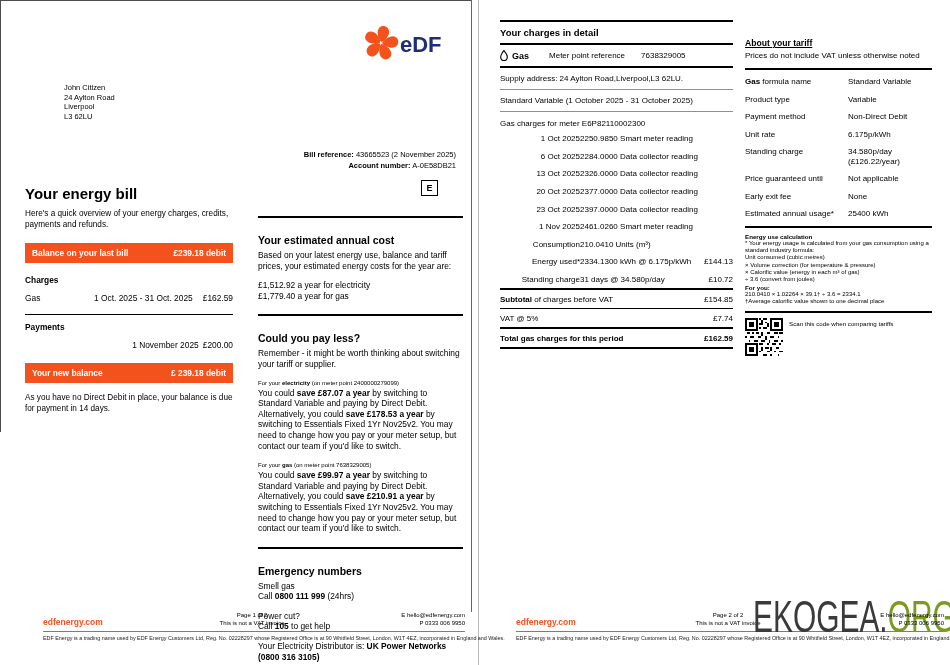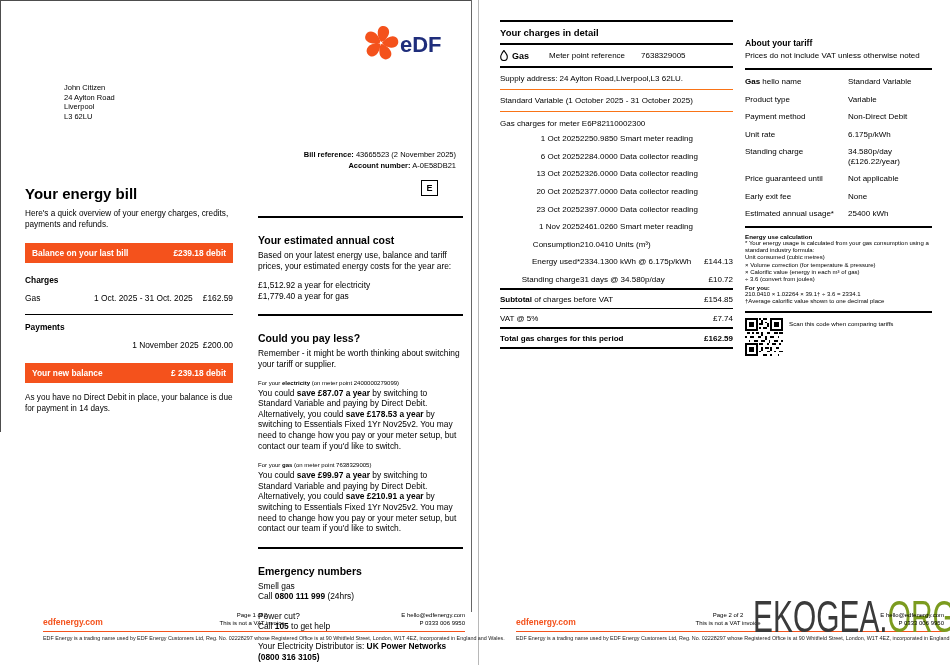--- a/index.html
+++ b/index.html
@@ -67,21 +67,21 @@
   .rrow .dt{width:80px;flex:none;text-align:right;}
   .rrow .amt{margin-left:auto;}
   .sumrow{display:flex;padding:4.5px 0;font-size:8px;}
   .sumrow .amt{margin-left:auto;}
   .sub{border-top:2px solid #000;}
   .vat{border-top:1px solid #000;}
   .tot{border-top:2px solid #000;border-bottom:2px solid #000;font-weight:bold;}
 
   
   .col-tariff{position:absolute;left:267px;top:38px;width:187px;}
-  .t-title{font-size:8.6px;font-weight:bold;}
+  .t-title{font-size:8.6px;font-weight:bold;text-decoration:underline;}
   .t-note{font-size:8px;margin-top:3px;margin-bottom:8px;}
   .t-table{border-top:2px solid #000;border-bottom:2px solid #000;padding:3px 0;margin-bottom:5px;}
   .trow{display:flex;padding:4px 0;font-size:8px;}
   .tlabel{width:103px;flex:none;}
   .tvalue{flex:1;line-height:9.5px;}
   .calc{font-size:6px;line-height:7.3px;border-bottom:2px solid #000;padding-bottom:6px;}
   .calc .c-title{font-weight:bold;font-size:6.2px;}
   .qr-block{display:flex;gap:6px;margin-top:5px;align-items:flex-start;}
   .qr-caption{font-size:6.2px;padding-top:2px;}
 
@@ -281,21 +281,21 @@
         <span class="amt">£162.59</span>
       </div>
     </div>
 
     <div class="col-tariff">
       <div class="t-title">About your tariff</div>
       <div class="t-note">Prices do not include VAT unless otherwise noted</div>
 
       <div class="t-table">
         <div class="trow">
-            <span class="tlabel"><span class="b">Gas</span><span> hello name</span></span>
+            <span class="tlabel"><span class="b">Gas</span><span> formula name</span></span>
             <span class="tvalue">Standard Variable</span>
           </div>
         <div class="trow">
             <span class="tlabel"><span>Product type</span></span>
             <span class="tvalue">Variable</span>
           </div>
         <div class="trow">
             <span class="tlabel"><span>Payment method</span></span>
             <span class="tvalue">Non-Direct Debit</span>
           </div>

